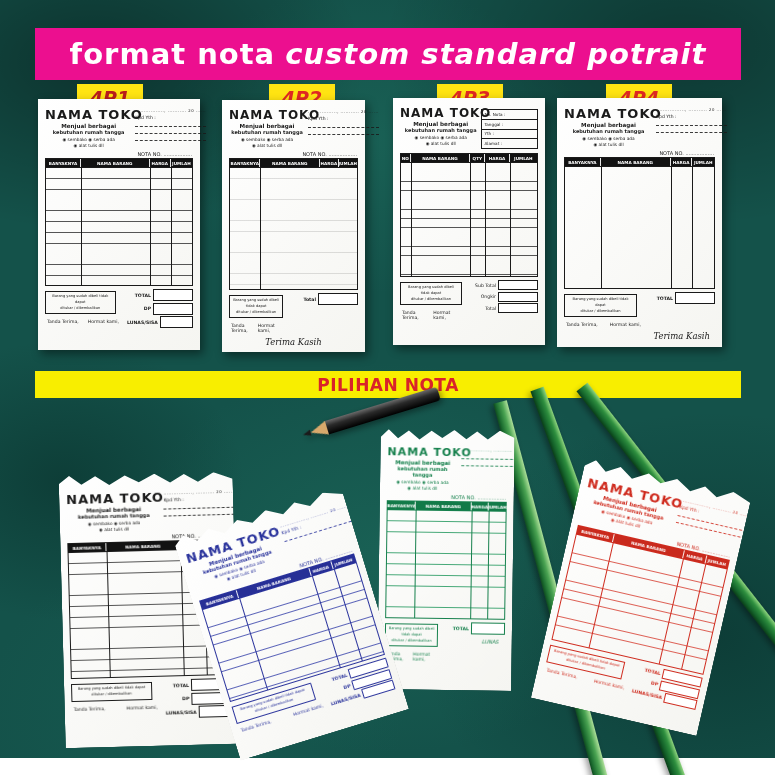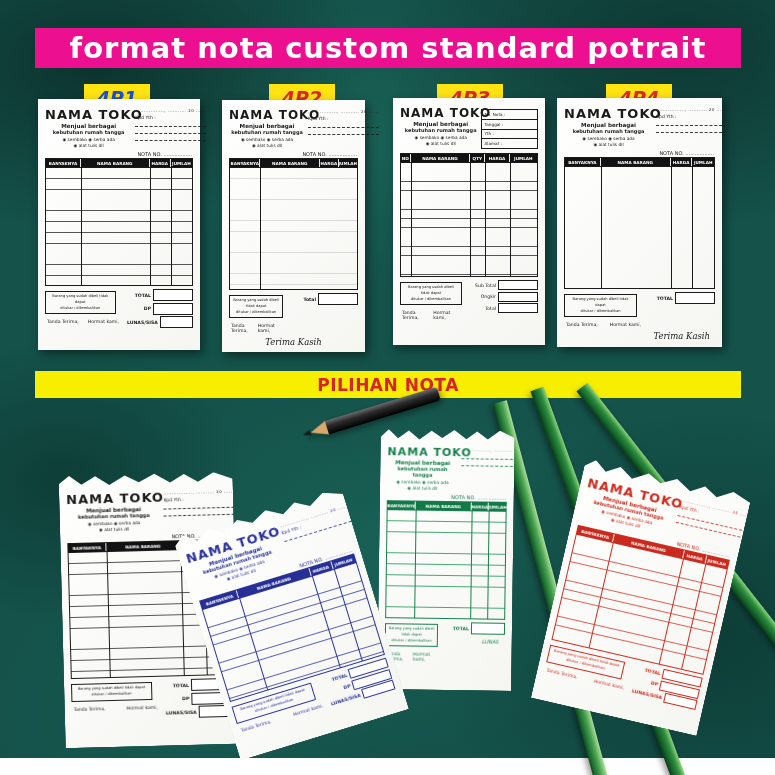--- a/index.html
+++ b/index.html
@@ -8,24 +8,24 @@
     background-color:#14524a;
     background-image:
       radial-gradient(ellipse 420px 260px at 12% 8%, rgba(0,0,0,.38), transparent 65%),
       radial-gradient(ellipse 500px 300px at 88% 6%, rgba(0,0,0,.32), transparent 60%),
       radial-gradient(ellipse 300px 220px at 48% 18%, rgba(30,110,95,.5), transparent 70%),
       radial-gradient(ellipse 260px 200px at 8% 62%, rgba(8,45,40,.55), transparent 70%),
       radial-gradient(ellipse 380px 280px at 50% 72%, rgba(35,125,105,.35), transparent 70%),
       radial-gradient(ellipse 420px 320px at 92% 82%, rgba(6,40,36,.5), transparent 70%),
       radial-gradient(ellipse 300px 240px at 25% 92%, rgba(25,100,88,.4), transparent 70%);
   }
-  .banner1{position:absolute;left:35px;top:28px;width:706px;height:40px;display:flex;
+  .banner1{position:absolute;left:35px;top:28px;width:706px;height:52px;display:flex;
     align-items:center;justify-content:center;gap:10px;color:#fff;font-weight:bold;
     font-size:29px;letter-spacing:1px;}
-  .banner1 .it{}
+  .banner1 .it{font-style:italic;}
   .banner2{position:absolute;left:35px;top:371px;width:706px;height:27px;display:flex;
     align-items:center;justify-content:center;font-weight:bold;font-size:17px;letter-spacing:.5px;}
   .flabel{position:absolute;top:84px;width:66px;height:27px;display:flex;align-items:center;
     justify-content:center;font-weight:bold;font-size:19px;font-style:italic;}
 
   
   .note{position:absolute;background:linear-gradient(135deg,#ffffff,#f5f5f1);color:var(--ink);
     box-sizing:border-box;padding:8px 7px 5px;box-shadow:3px 4px 9px rgba(0,0,0,.45);z-index:3;}
   .c-black{--ink:#1a1a1a;--line:#555;--head:#121212;}
   .c-green{--ink:#15804c;--line:#46a877;--head:#127a48;}
@@ -91,21 +91,21 @@
 </head>
 <body>
 
 <div id="stage">
 
   <div class="banner1" style="background:#ec0f8f">
     <span>format nota</span>
     <span class="it">custom standard potrait</span>
   </div>
 
-  <div class="flabel" style="left:84px;background:#ffe412;color:#1d4ed8">4P1</div>
+  <div class="flabel" style="left:77px;background:#ffe412;color:#b91c1c">4P1</div>
   <div class="flabel" style="left:269px;background:#ffe412;color:#e02823">4P2</div>
   <div class="flabel" style="left:437px;background:#ffe412;color:#e02823">4P3</div>
   <div class="flabel" style="left:606px;background:#ffe412;color:#e02823">4P4</div>
 
   <div class="note c-black" style="left:38px;top:99px;width:162px;height:251px">
     <div class="n-top">
       <div class="hleft">
         <div class="shop">NAMA TOKO</div>
         <div class="tag1">Menjual berbagai</div>
         <div class="tag2">kebutuhan rumah tangga</div>

